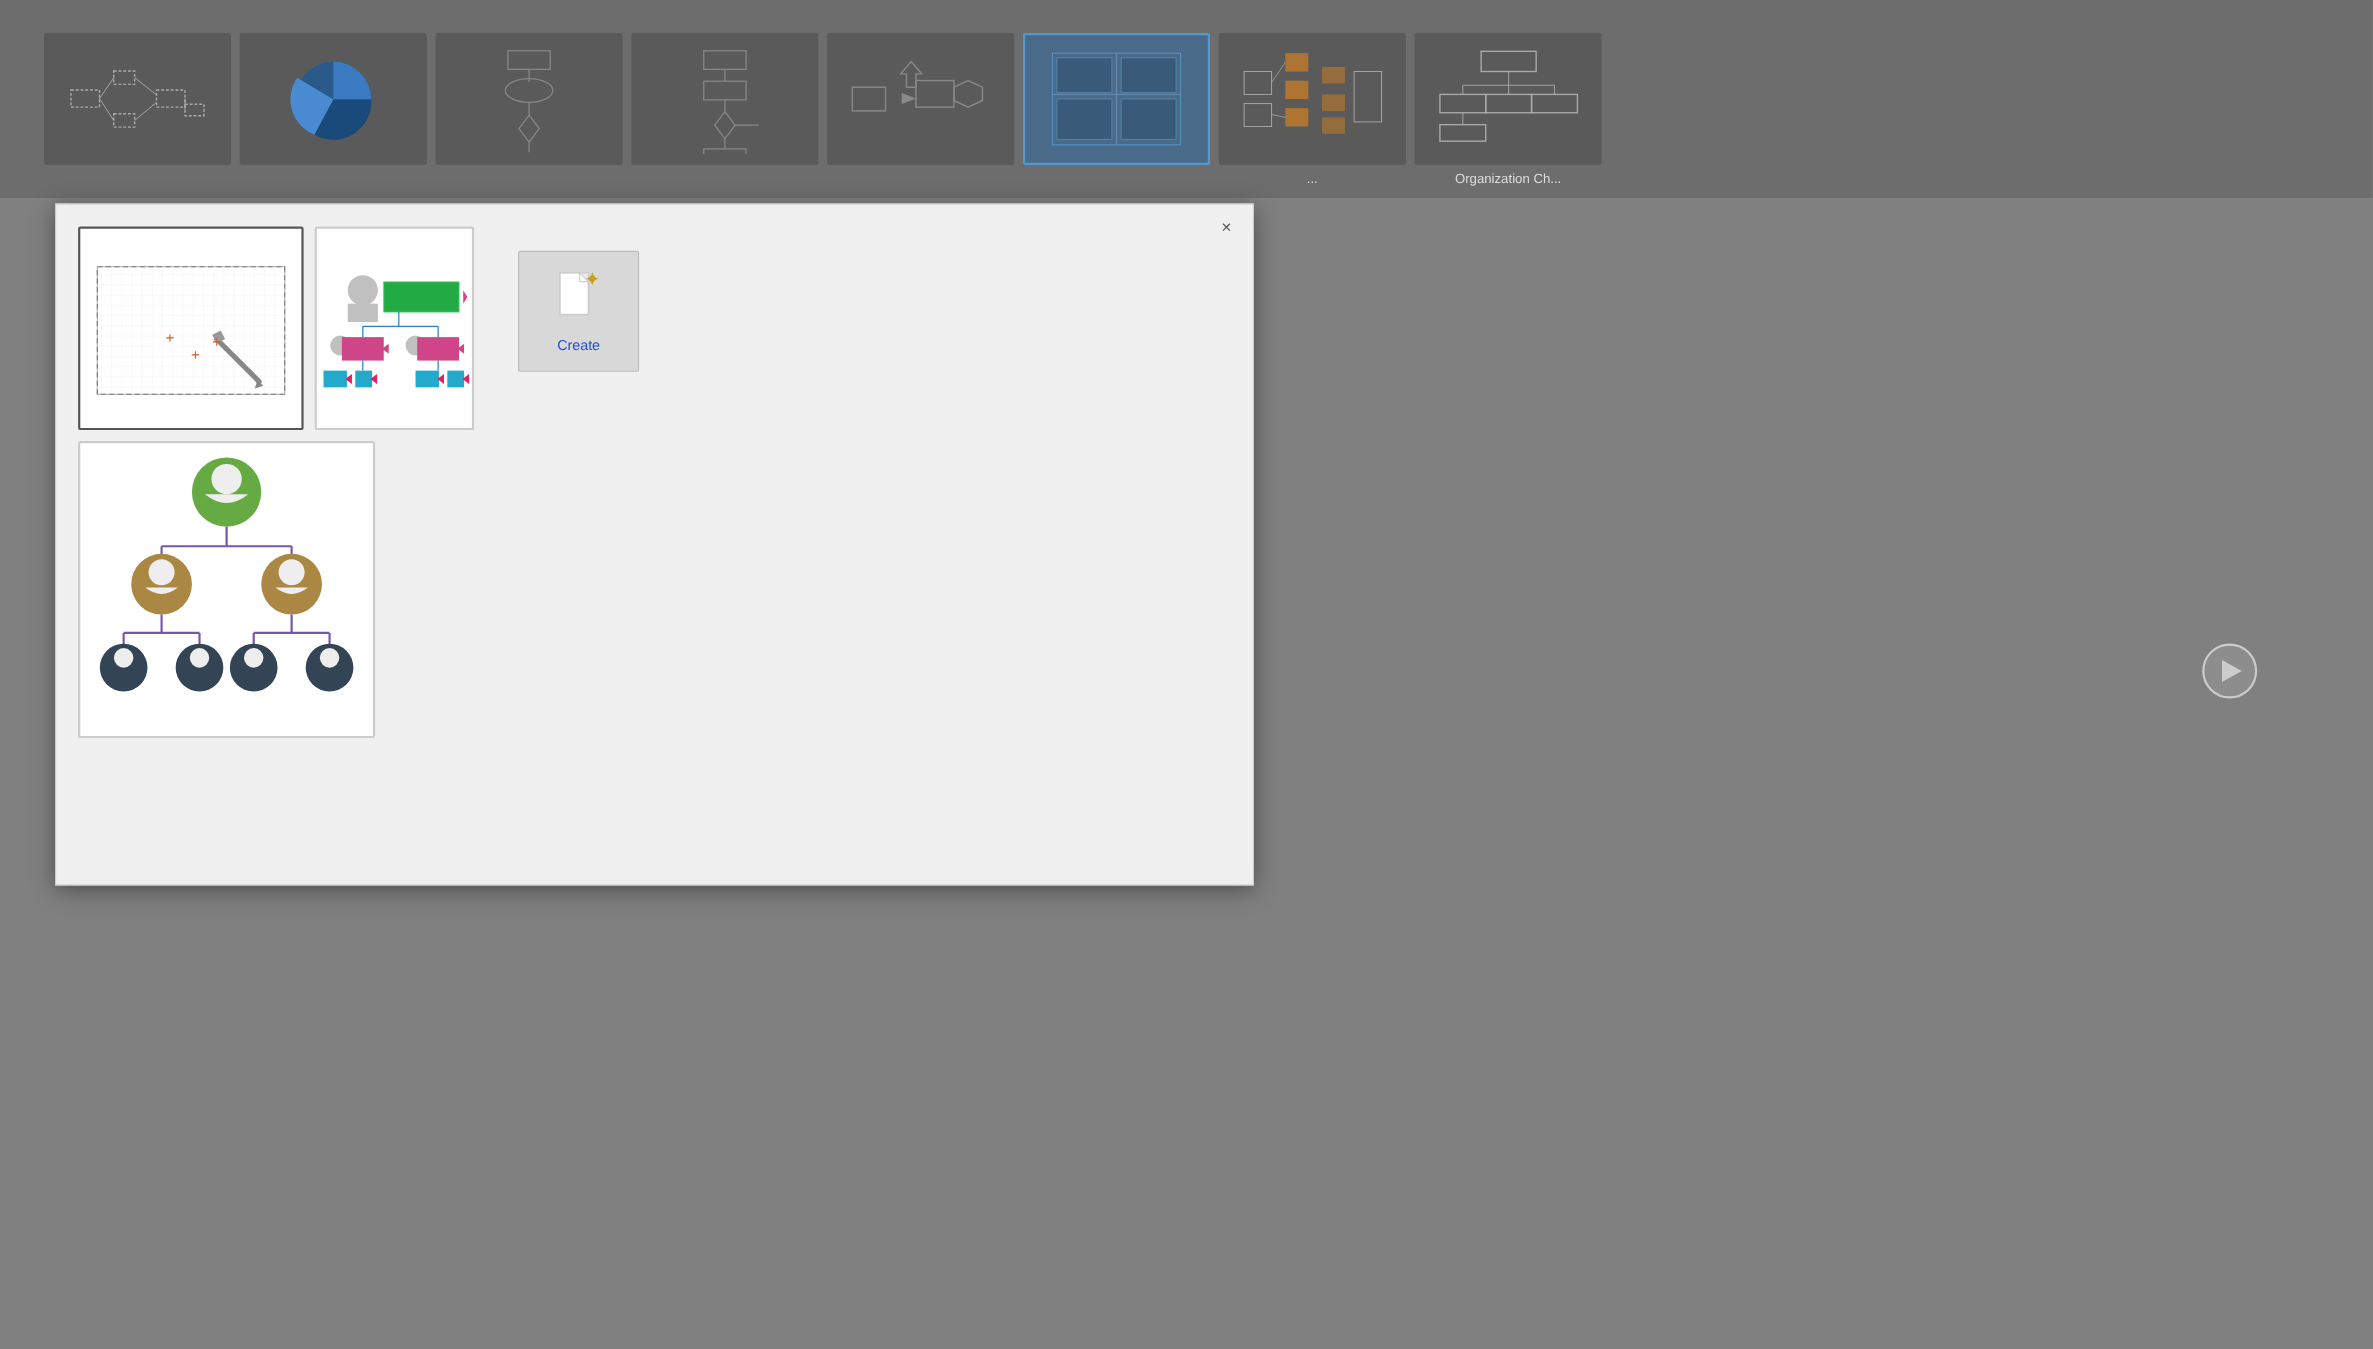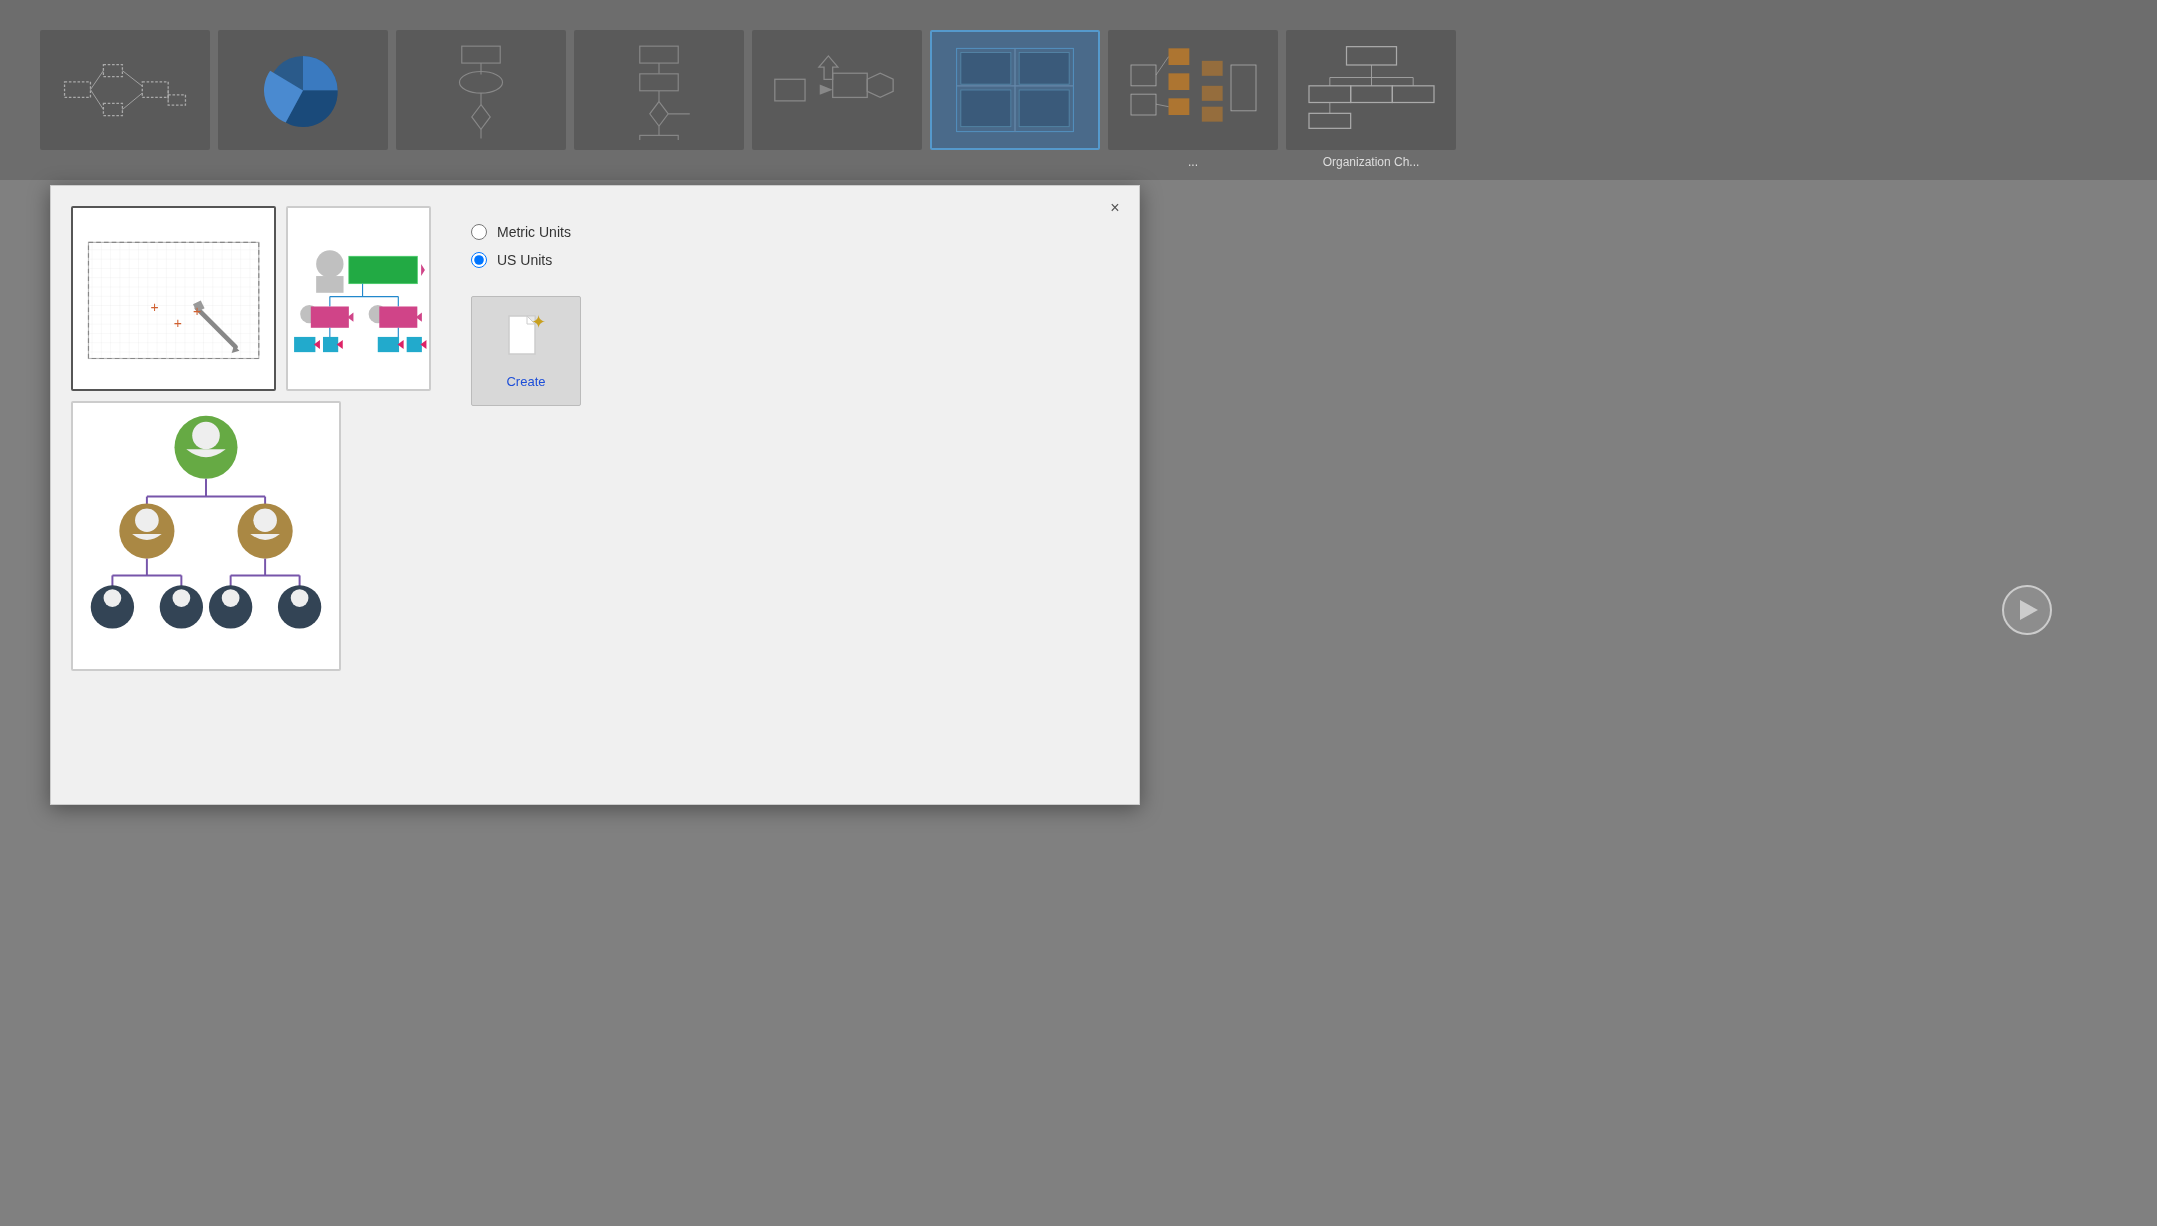--- a/index.html
+++ b/index.html
@@ -473,30 +473,20 @@
           <circle cx="160" cy="202" r="22" fill="#334455"></circle>
           <circle cx="160" cy="193" r="9" fill="#eee"></circle>
           <circle cx="230" cy="202" r="22" fill="#334455"></circle>
           <circle cx="230" cy="193" r="9" fill="#eee"></circle>
         </svg>
       </div>
     </div>
 
     <div class="right-panel">
 
-      <div class="radio-group">
-        <label class="radio-item">
-          <input type="radio" name="units" value="metric" style="">
-          <span class="radio-label">Metric Units</span>
-        </label>
-        <label class="radio-item">
-          <input type="radio" name="units" value="us" checked="" style="">
-          <span class="radio-label">US Units</span>
-        </label>
-      </div>
 
       <button class="create-btn">
         <div class="create-btn-icon">
           <svg width="38" height="44" viewBox="0 0 38 44">
             <rect x="2" y="2" width="26" height="38" fill="white" stroke="#ccc" stroke-width="1.5"></rect>
             <polygon points="20,2 28,2 28,10" fill="#e8e8e8" stroke="#ccc" stroke-width="1"></polygon>
             <line x1="20" y1="2" x2="20" y2="10" stroke="#ccc" stroke-width="1"></line>
             <line x1="20" y1="10" x2="28" y2="10" stroke="#ccc" stroke-width="1"></line>
 
             <text x="24" y="14" font-size="18" fill="#c8a020">✦</text>

